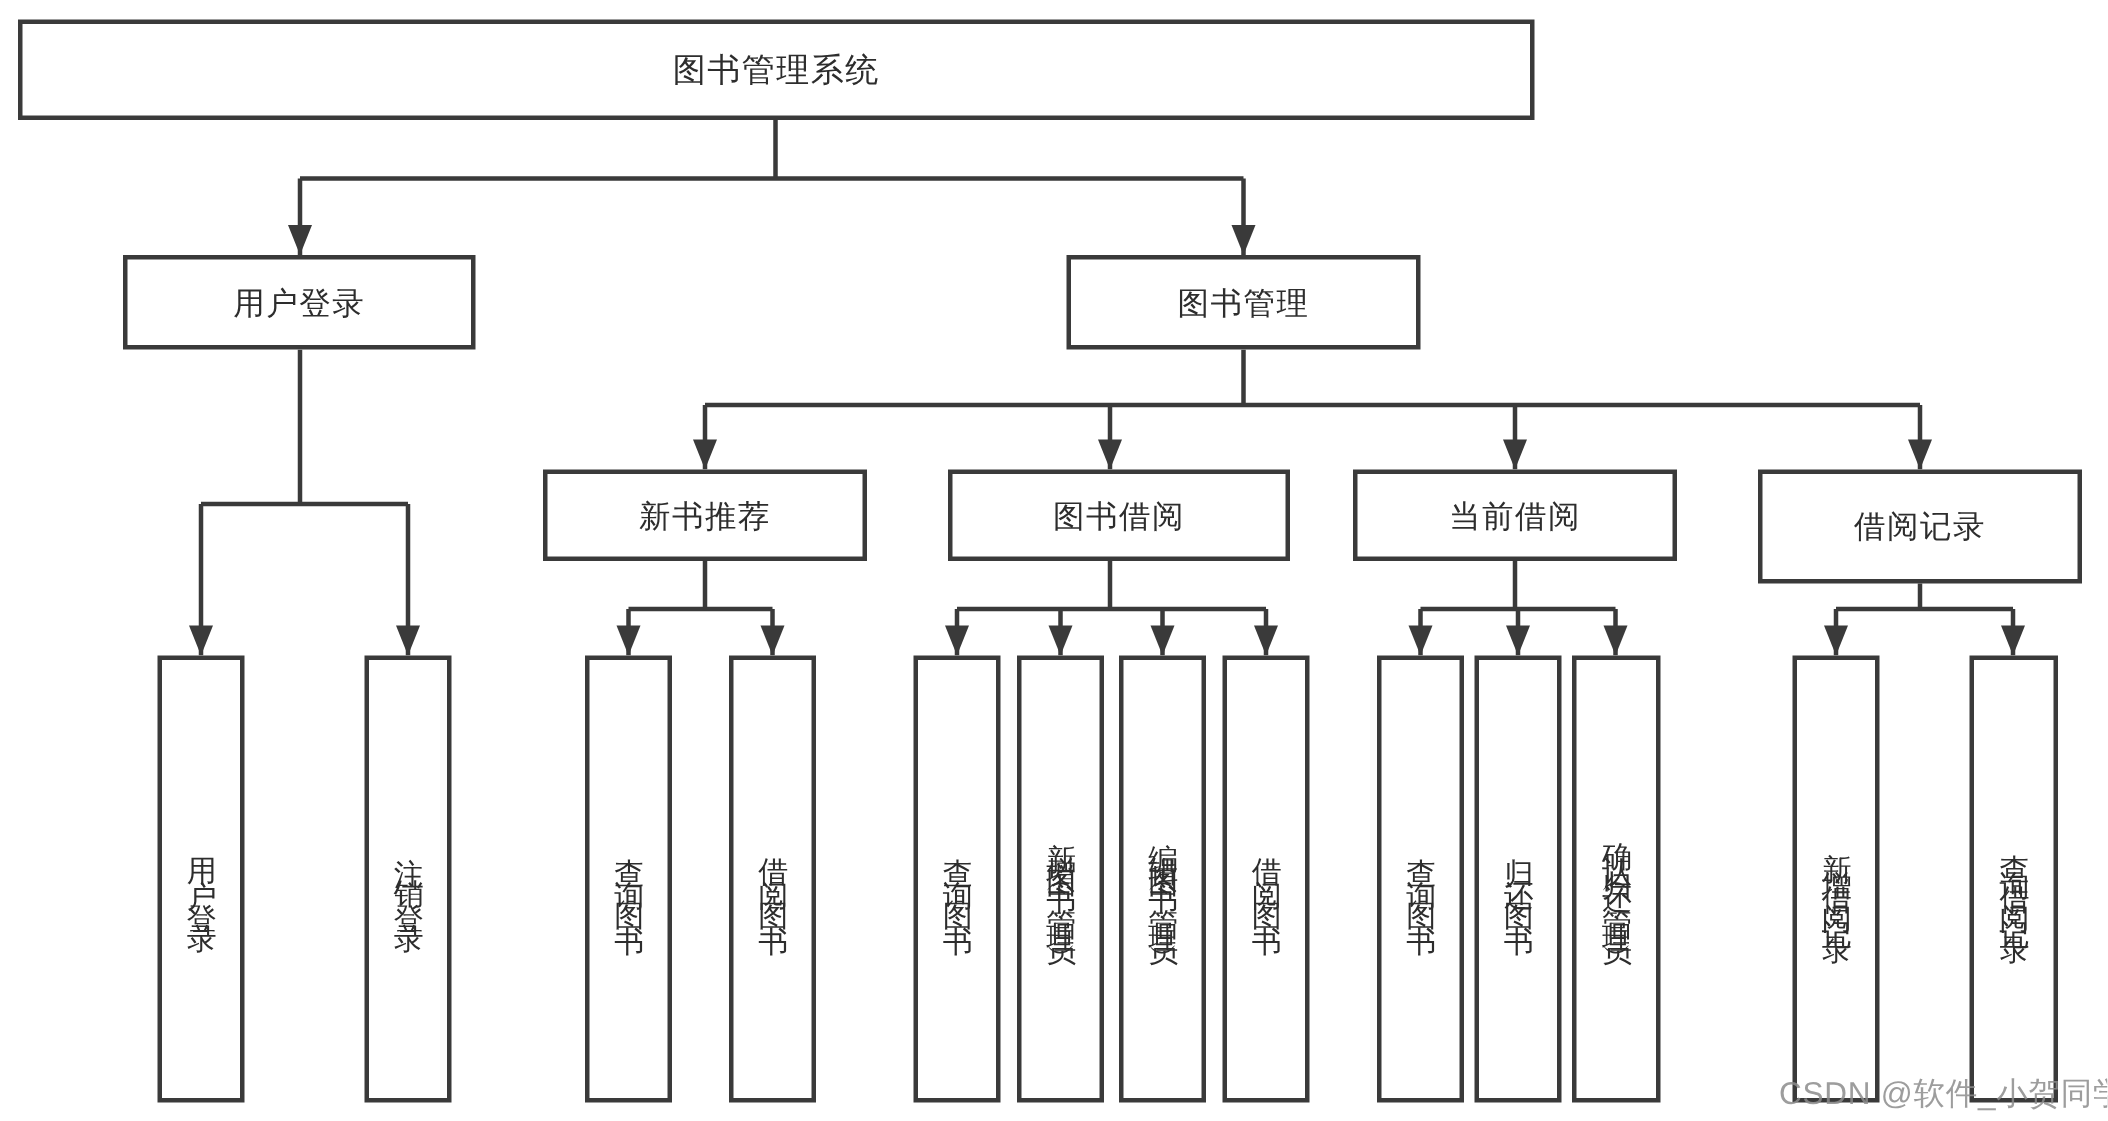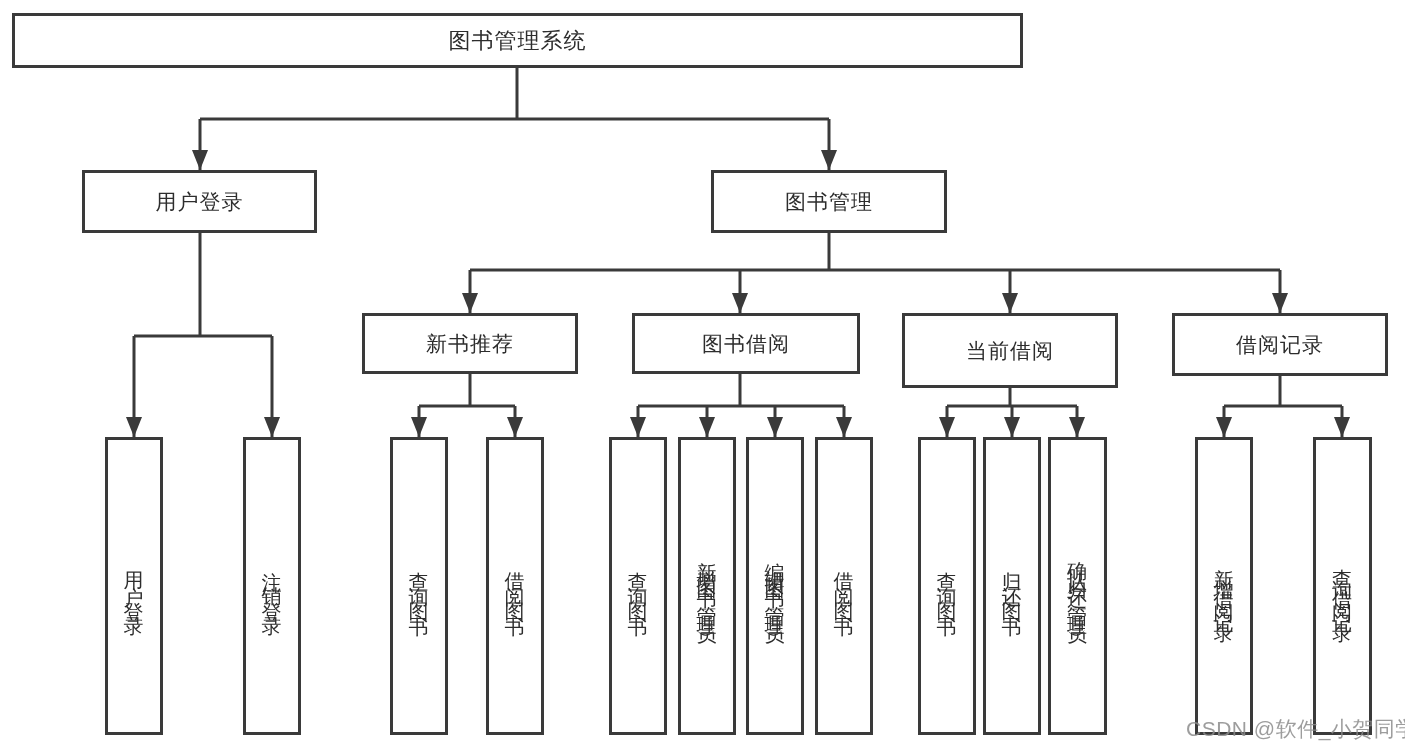--- a/index.html
+++ b/index.html
@@ -61,41 +61,41 @@
       <polygon points="767,417 783,417 775,437"></polygon>
       <polygon points="836,417 852,417 844,437"></polygon>
       <polygon points="939,417 955,417 947,437"></polygon>
       <polygon points="1004,417 1020,417 1012,437"></polygon>
       <polygon points="1069,417 1085,417 1077,437"></polygon>
       <polygon points="1216,417 1232,417 1224,437"></polygon>
       <polygon points="1334,417 1350,417 1342,437"></polygon>
     </g>
   </svg>
 
-  <div class="box hbox root-box" style="left:12px; top:13px; width:1011px; height:55px;">
+  <div class="box hbox root-box" style="left:12px; top:13px; width:1011px; height:67px;">
     <span>图书管理系统</span>
   </div>
 
   <div class="box hbox" style="left:82px; top:170px; width:235px; height:63px;">
     <span>用户登录</span>
   </div>
   <div class="box hbox" style="left:711px; top:170px; width:236px; height:63px;">
     <span>图书管理</span>
   </div>
 
   <div class="box hbox" style="left:362px; top:313px; width:216px; height:61px;">
     <span>新书推荐</span>
   </div>
   <div class="box hbox" style="left:632px; top:313px; width:228px; height:61px;">
     <span>图书借阅</span>
   </div>
-  <div class="box hbox" style="left:902px; top:313px; width:216px; height:75px;">
+  <div class="box hbox" style="left:902px; top:313px; width:216px; height:61px;">
     <span>当前借阅</span>
   </div>
-  <div class="box hbox" style="left:1172px; top:313px; width:216px; height:63px;">
+  <div class="box hbox" style="left:1172px; top:313px; width:216px; height:76px;">
     <span>借阅记录</span>
   </div>
 
   <div class="box vbox" style="left:105px; top:437px; width:58px; height:298px;">
     <span class="vlabel" style="letter-spacing: 15px;">用户登录</span>
   </div>
   <div class="box vbox" style="left:243px; top:437px; width:58px; height:298px;">
     <span class="vlabel" style="letter-spacing: 15px;">注销登录</span>
   </div>
 

